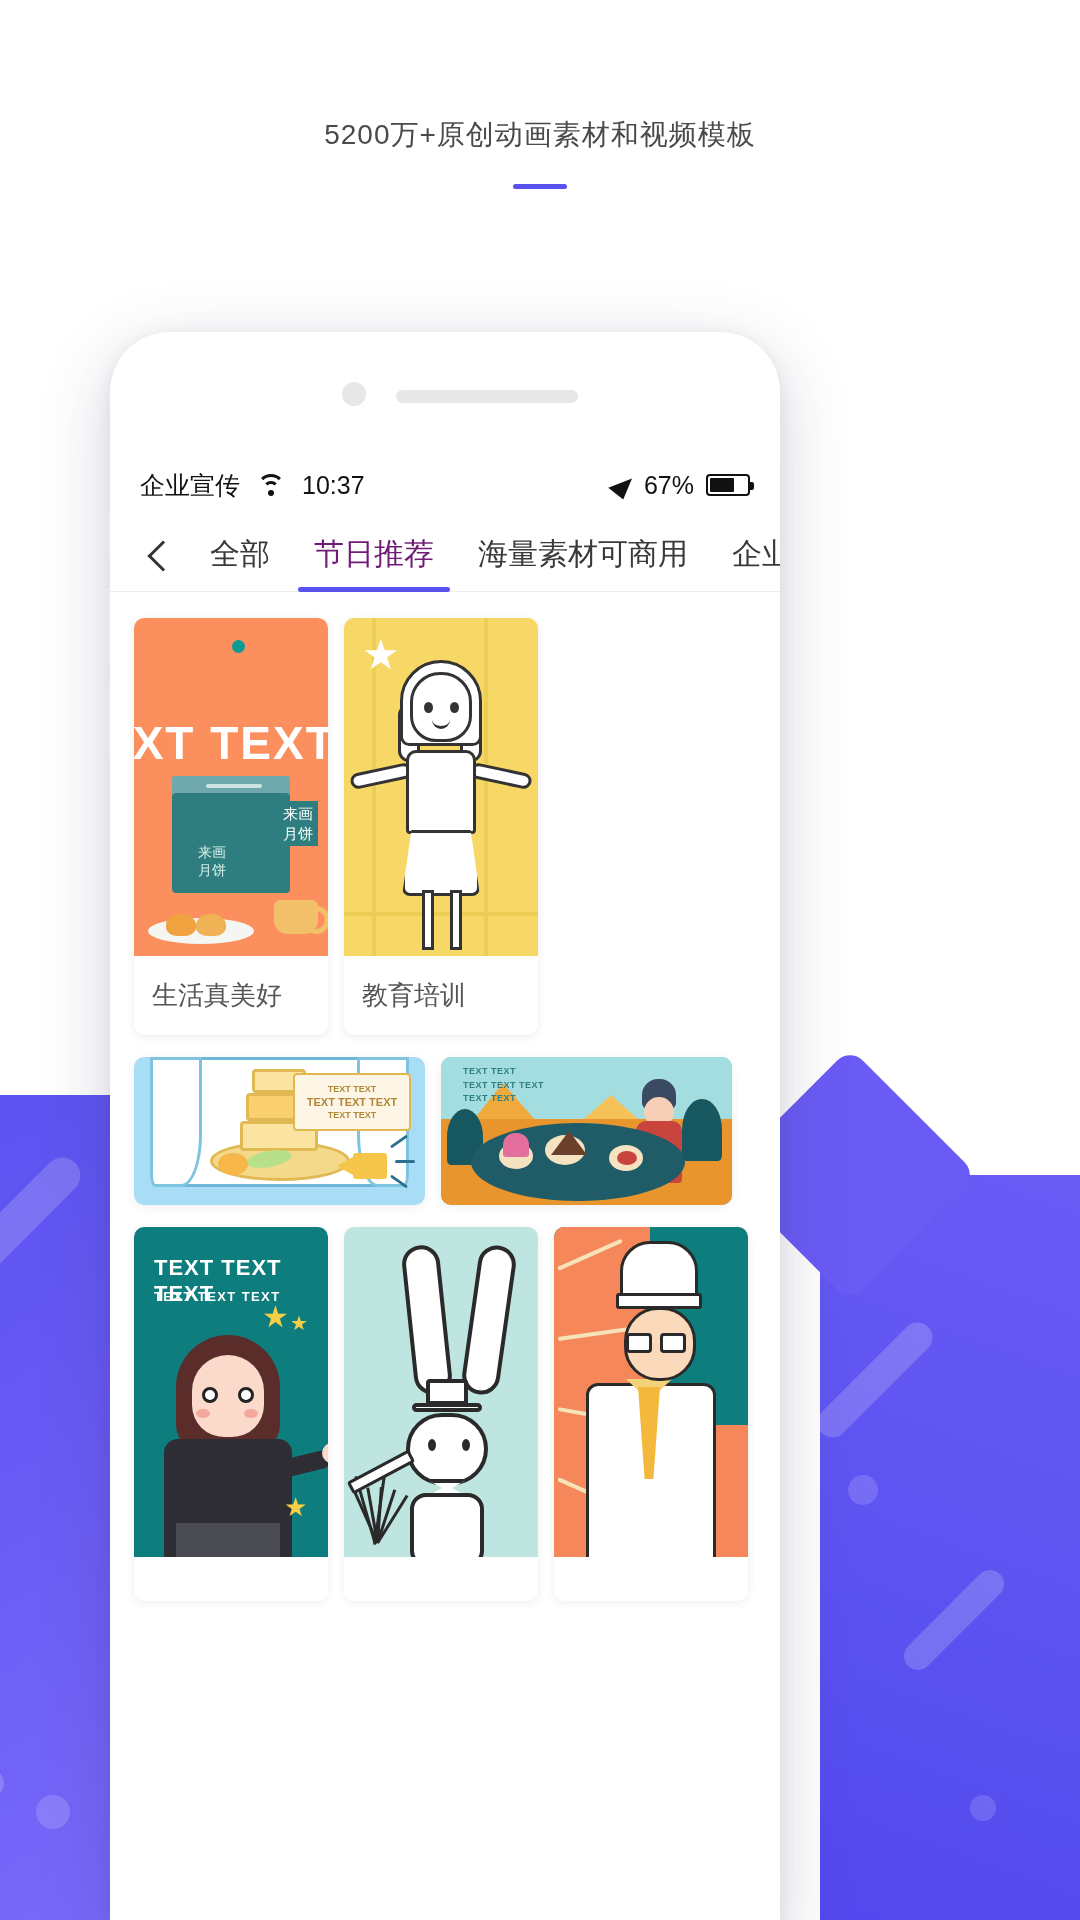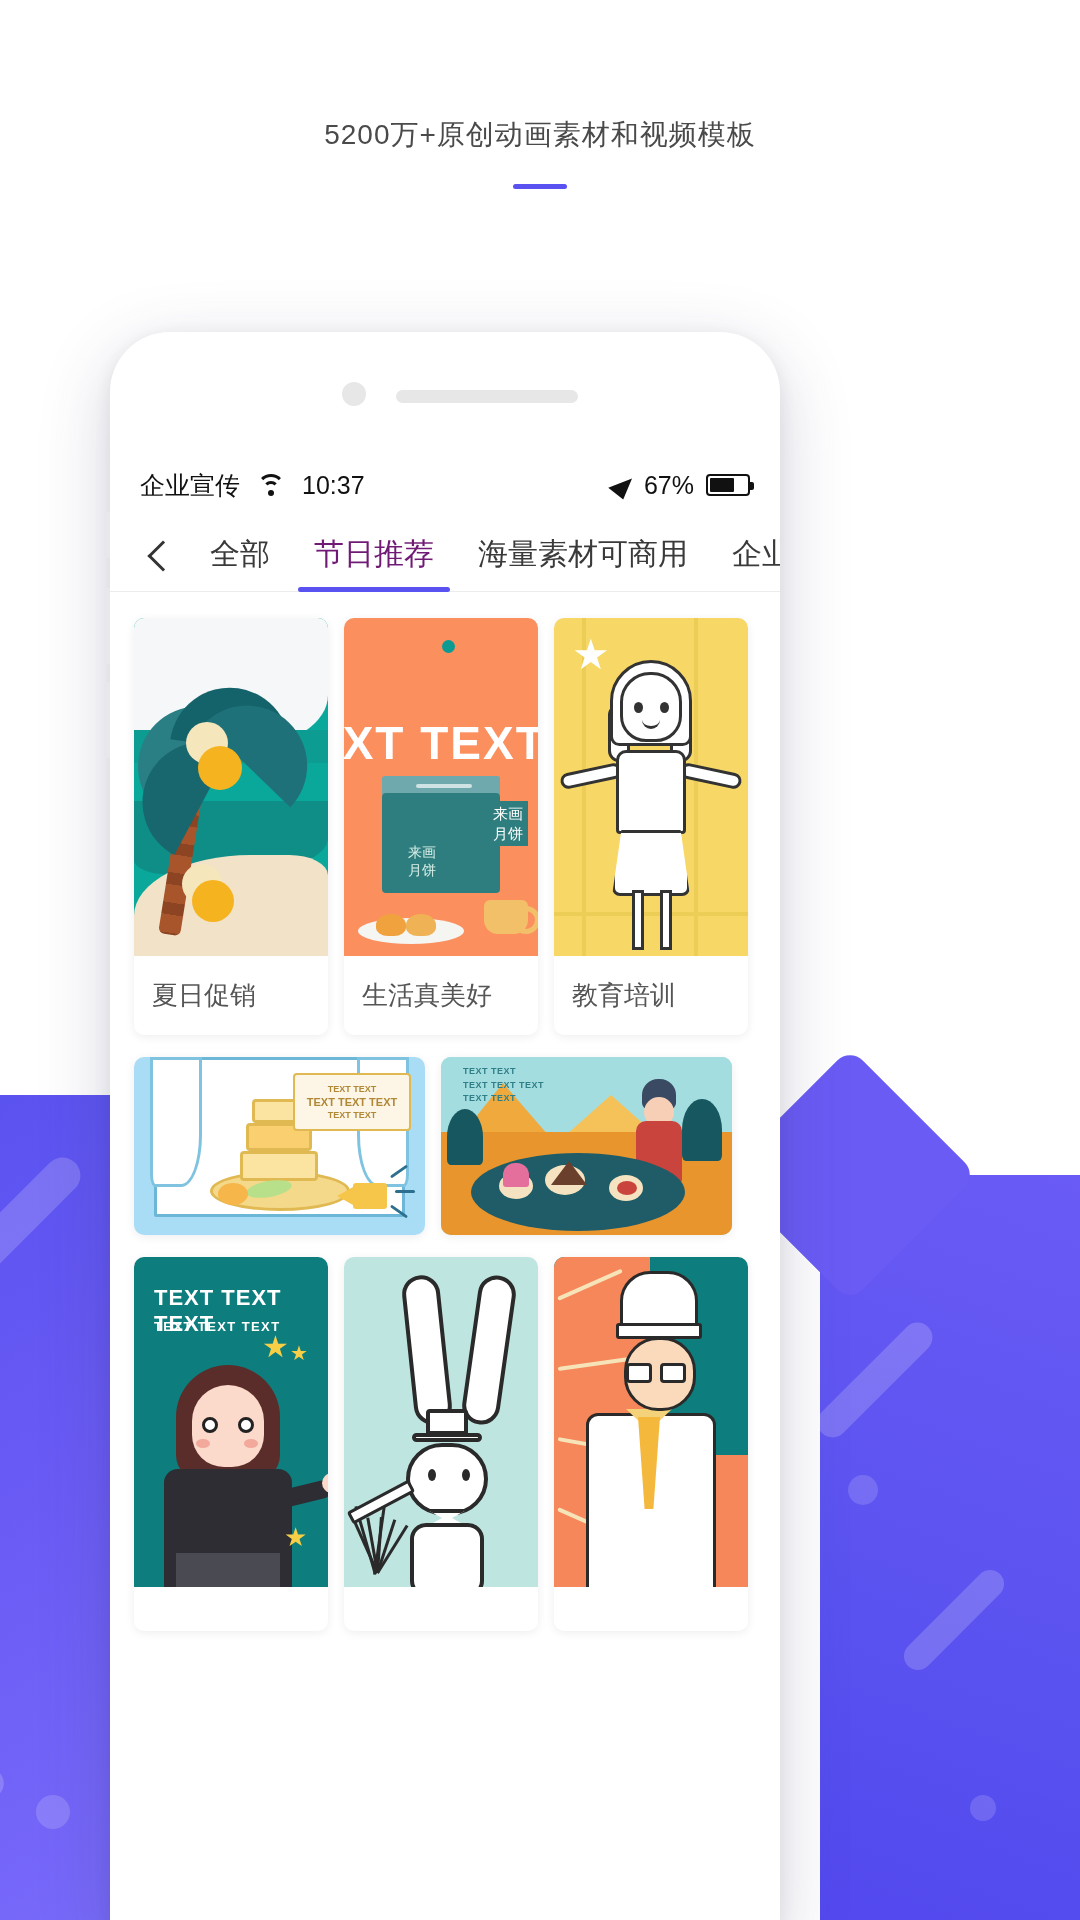--- a/index.html
+++ b/index.html
@@ -154,21 +154,21 @@
     overflow:hidden; display:flex; flex-direction:column;
   }
   .card .thumb { position:relative; overflow:hidden; }
   .card .cap {
     font-size:26px; color:#555; padding:22px 18px;
     white-space:nowrap; overflow:hidden;
   }
   .r1 .card { width:194px; }
   .r1 .thumb { height:338px; }
   .r2 .card { width:291px; }
-  .r2 .thumb { height:178px; }
+  .r2 .thumb { height:148px; }
   .r3 .card { width:194px; }
   .r3 .thumb { height:330px; }
 
   
   .ill { position:absolute; inset:0; }
 
   
   .c1 { background:#0aa79b; }
   .c1 .sky { position:absolute; left:0; right:0; top:0; height:38%;
     background:#f6f7f9; border-radius:0 0 40% 10%; }
@@ -497,40 +497,20 @@
       <div class="tab">全部</div>
       <div class="tab active">节日推荐</div>
       <div class="tab">海量素材可商用</div>
       <div class="tab">企业宣传</div>
     </div>
 
     <div class="grid">
 
       <div class="row r1">
 
-        <div class="card">
-          <div class="thumb c1">
-            <div class="ill">
-              <div class="sky"></div>
-                <div class="sea"></div>
-              <div class="water"></div>
-                <div class="sand"></div>
-              <div class="trunk"></div>
-              <div class="frond fr1"></div>
-                <div class="frond fr2"></div>
-              <div class="frond fr3"></div>
-                <div class="frond fr4"></div>
-              <div class="coco co1"></div>
-                <div class="coco co2"></div>
-              <div class="coco co3"></div>
-                <div class="coco co4"></div>
-            </div>
-          </div>
-          <div class="cap">夏日促销</div>
-        </div>
 
         <div class="card">
           <div class="thumb c2">
             <div class="ill">
               <div class="dot-o"></div>
               <div class="bigtext">EXT TEXT</div>
               <div class="box-top"></div>
               <div class="box">
 
                 <div class="lbl">来画<br>月饼</div>

